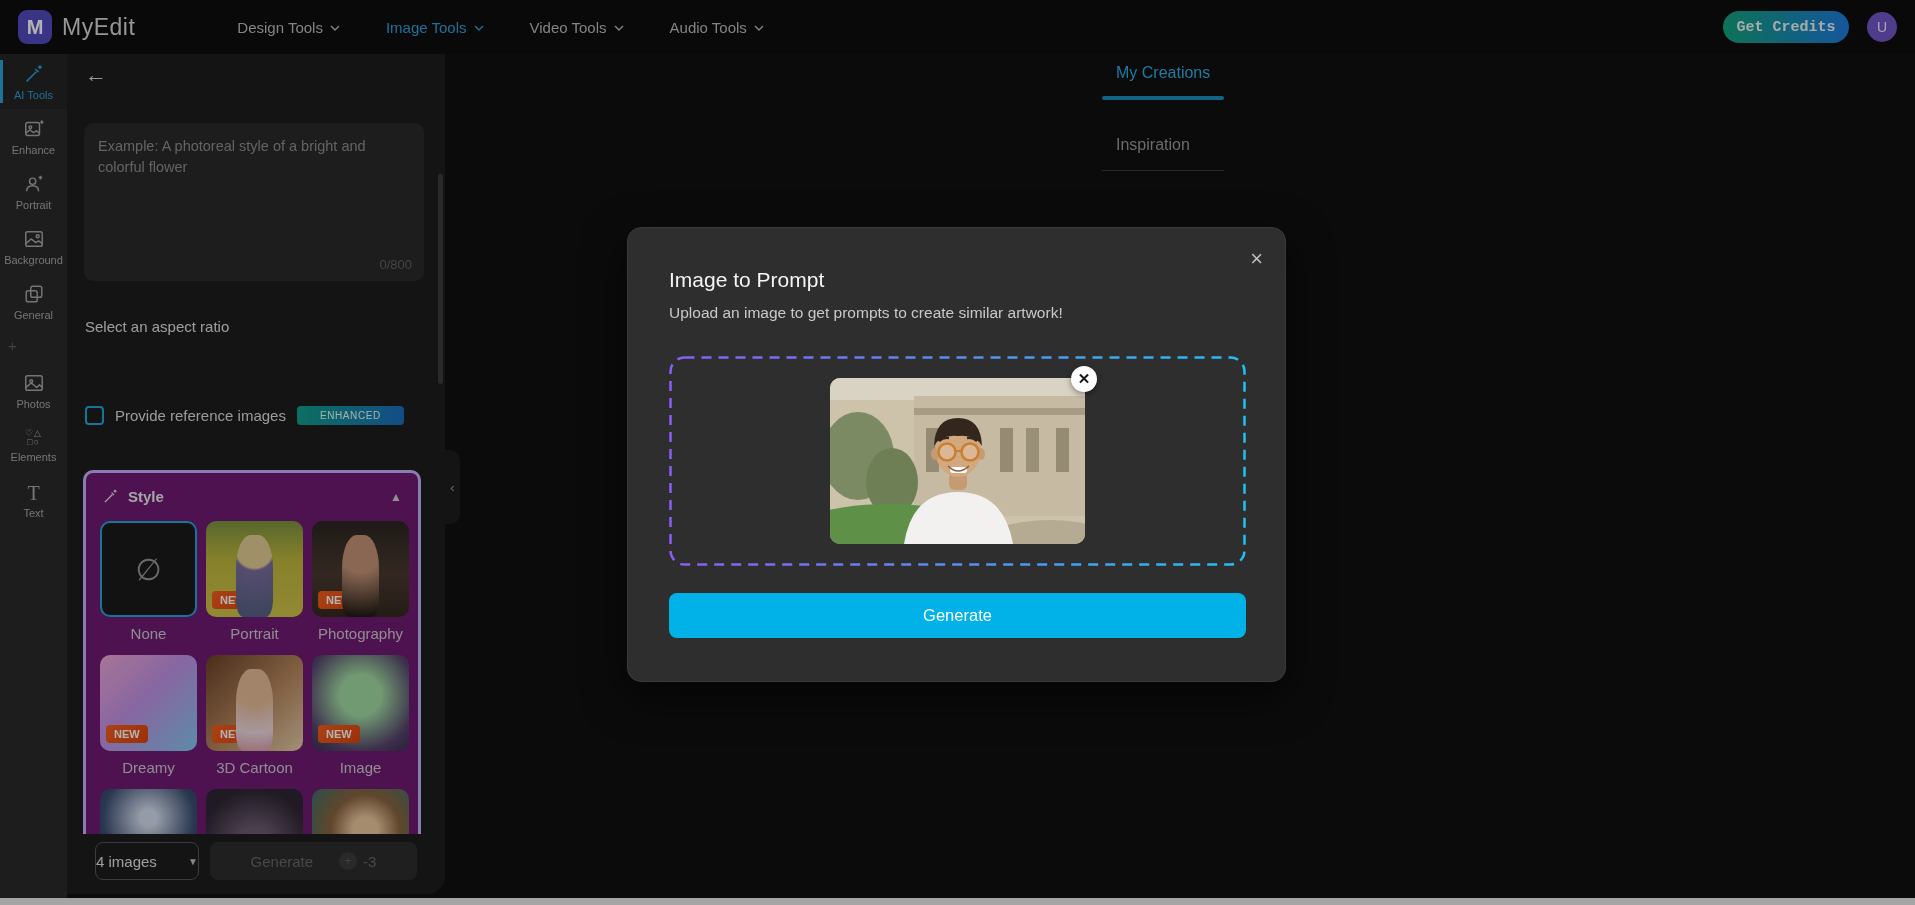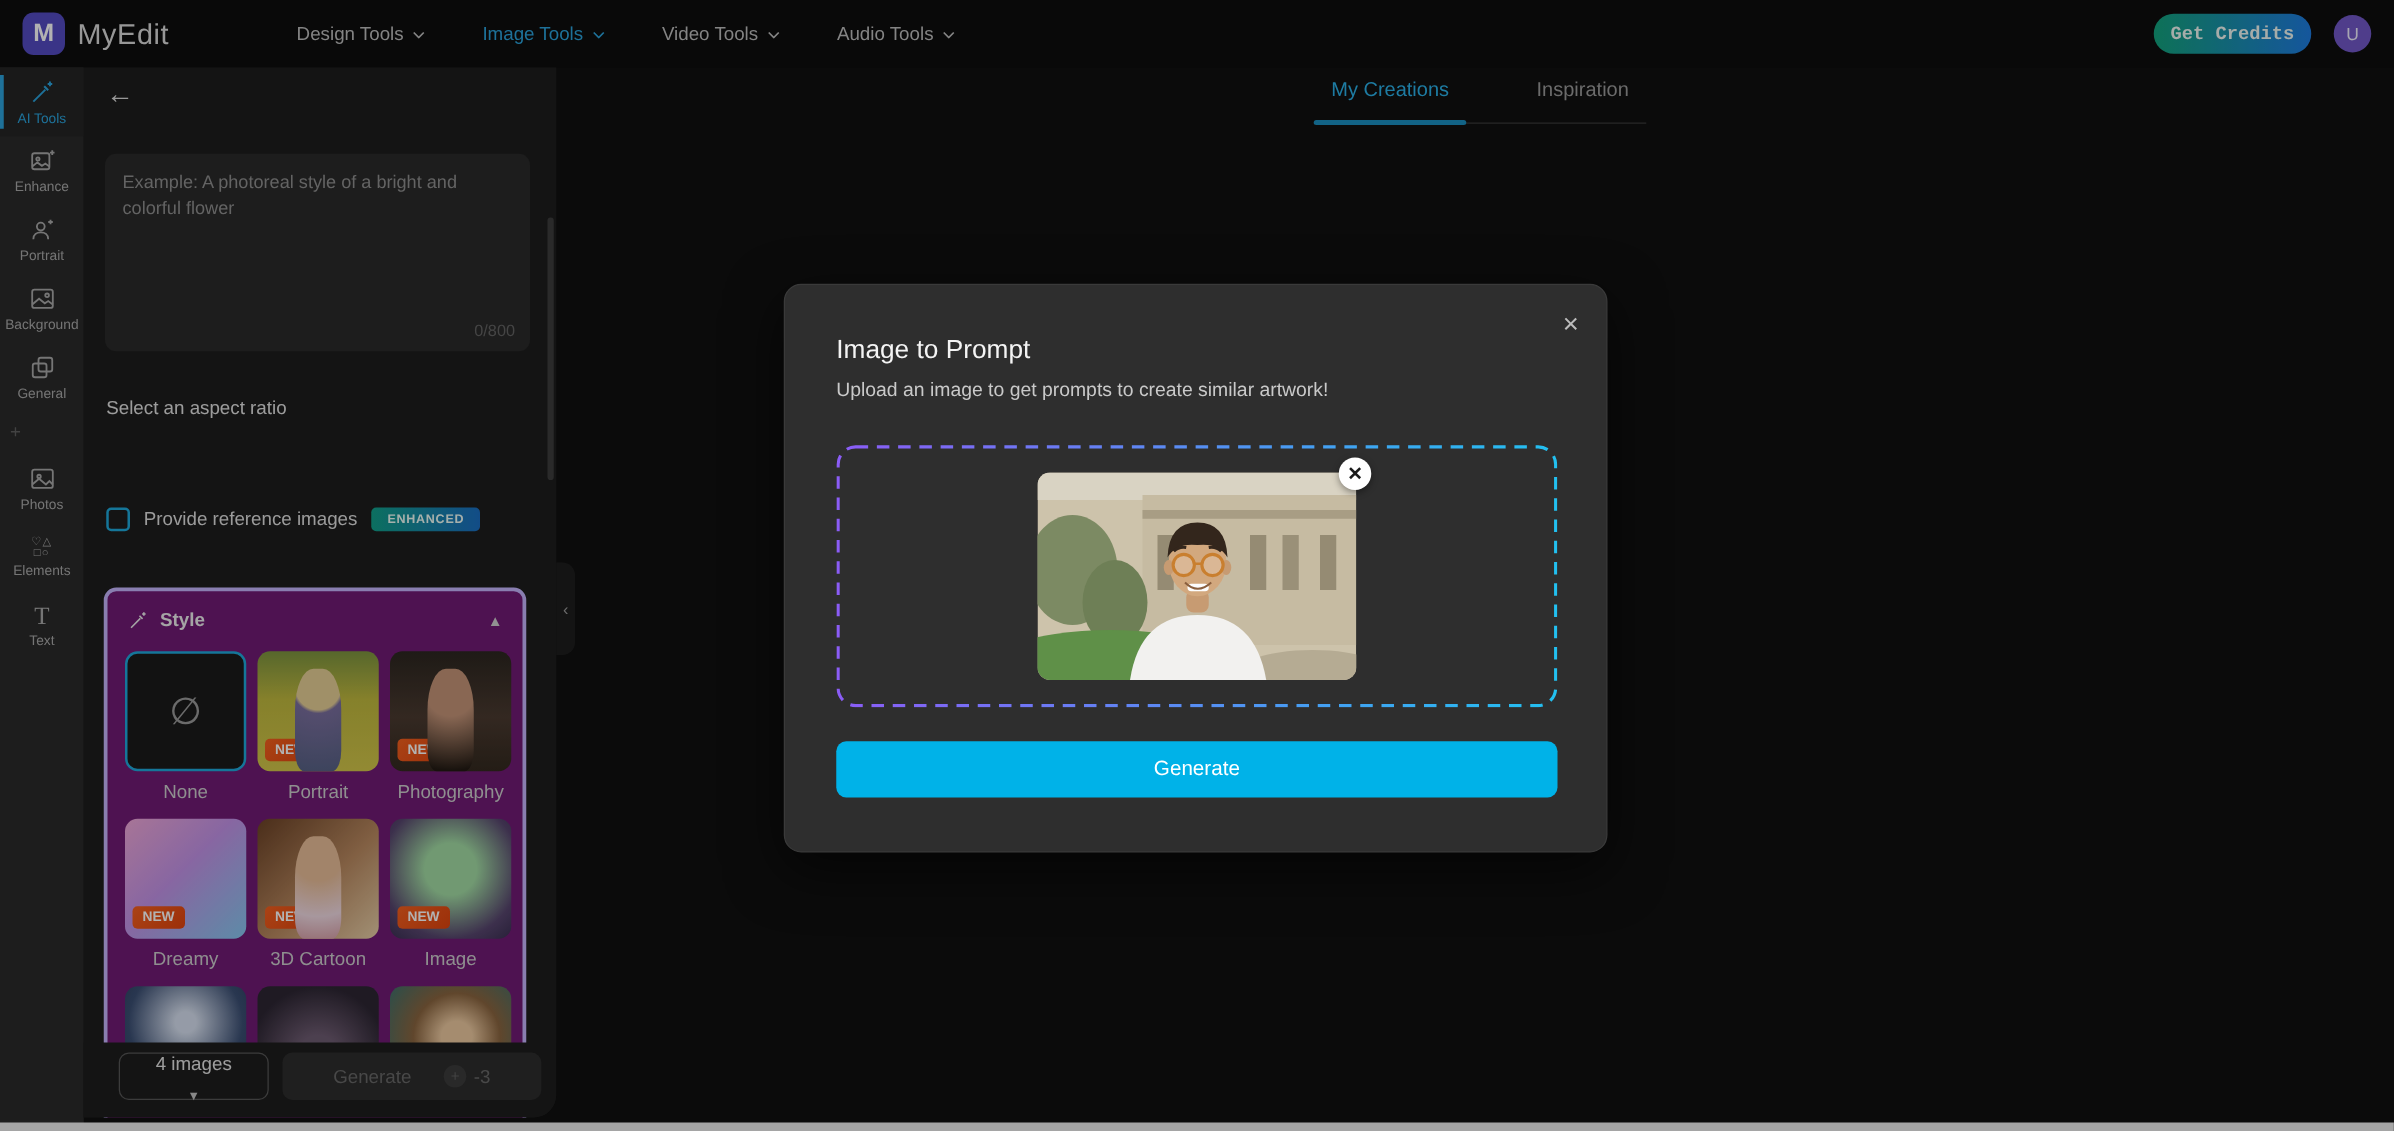--- a/index.html
+++ b/index.html
@@ -51,21 +51,21 @@
   .char-counter { position:absolute; right:12px; bottom:9px; color:#636363; font-size:13px; }
   .aspect-label { position:absolute; left:18px; top:264px; color:#e0e0e0; font-size:15px; }
   .chips { position:absolute; left:16px; top:292px; width:346px; display:flex; gap:6px; }
   .chip { flex:1; height:34px; background:#2e2e2e; border-radius:7px; color:#d5d5d5; font-size:14px;
     display:flex; align-items:center; justify-content:center; cursor:pointer; }
   .chip.selected { background:#11a0cc; color:#fff; }
   .ref-row { position:absolute; left:18px; top:352px; display:flex; align-items:center; gap:11px; }
   .checkbox { width:19px; height:19px; border:2px solid #1fa9dc; border-radius:4px; cursor:pointer; }
   .ref-label { color:#dedede; font-size:15px; }
   .enhanced-badge { background:linear-gradient(90deg,#12a08a,#1b6ec2); color:#eefcf6; font-size:10px;
-    font-weight:bold; letter-spacing:.6px; padding:4px 13px; border-radius:4px; }
+    font-weight:normal; letter-spacing:.6px; padding:4px 23px; border-radius:4px; }
 
   .style-card { position:absolute; left:16px; top:416px; width:338px; height:446px;
     background:#701a75; border:3px solid #c4b5fd; border-radius:10px; overflow:hidden; }
   .style-header { display:flex; align-items:center; gap:9px; padding:15px 16px 10px; color:#ececec; }
   .style-title { font-size:15px; font-weight:bold; }
   .collapse-caret { margin-left:auto; color:#d0d0d0; font-size:12px; cursor:pointer; }
   .style-grid { display:grid; grid-template-columns:repeat(3,97px); column-gap:9px; row-gap:12px;
     padding:6px 14px; }
   .style-item { cursor:pointer; }
   .thumb { width:97px; height:96px; border-radius:10px; background:#1b1b1b; position:relative; }
@@ -85,36 +85,36 @@
   .st-3 { background:linear-gradient(135deg,#f0a8d8 0%,#c393e8 45%,#86c8f0 100%); }
   .st-4 { background:linear-gradient(135deg,#6b4226,#b98960 55%,#e8cfa8 100%); }
   .st-4::after { background:radial-gradient(circle at 50% 20%,#e8bd98 28%,#f0d9e2 70%,#d8a0a8 100%); }
   .st-5 { background:radial-gradient(circle at 50% 42%,#a2dca4 28%,#57456e 75%,#3a2f52 100%); }
   .st-6 { background:radial-gradient(circle at 50% 30%,#d6dfef 10%,#3b4f73 55%,#1f2c48 100%); }
   .st-7 { background:radial-gradient(circle at 50% 58%,#6e5c72 22%,#2d2633 75%); }
   .st-8 { background:radial-gradient(circle at 55% 42%,#ecc9a0 16%,#8a6540 45%,#41706a 85%); }
 
   .panel-bar { position:absolute; left:0; right:0; bottom:0; height:60px; background:#1e1e1e;
     border-radius:0 0 18px 0; display:flex; align-items:center; padding:0 0 6px 28px; gap:11px; }
-  .count-select { width:120px; height:38px; border:1px solid #565656; border-radius:8px; background:transparent;
-    color:#e2e2e2; font-size:15px; display:flex; align-items:center; justify-content:space-between; gap:12px; cursor:pointer;flex-direction:column; }
+  .count-select { width:104px; height:38px; border:1px solid #565656; border-radius:8px; background:transparent;
+    color:#e2e2e2; font-size:15px; display:flex; align-items:center; justify-content:space-between; gap:12px; cursor:pointer; }
   .count-caret { color:#c2c2c2; font-size:10px; }
   .generate-disabled { width:207px; height:38px; border:none; border-radius:8px; background:#2d2d2d;
     color:#686868; font-size:15px; display:flex; align-items:center; justify-content:center; gap:26px; }
   .coin-group { display:flex; align-items:center; gap:6px; }
   .coin { width:18px; height:18px; border-radius:50%; background:#3c3c3c; color:#5f5f5f; font-size:12px;
     display:flex; align-items:center; justify-content:center; }
   .panel-scrollbar { position:absolute; right:2px; top:120px; width:5px; height:210px;
     border-radius:3px; background:#3d3d3d; }
   .panel-handle { position:absolute; left:445px; top:450px; width:15px; height:74px; background:#1e1e1e;
     border-radius:0 10px 10px 0; display:flex; align-items:center; justify-content:center;
     color:#9a9a9a; font-size:13px; cursor:pointer; }
 
   
-  .tabs { position:absolute; left:1051px; top:58px; display:flex; gap:42px; border-bottom:1px solid #3a3a3a; }
+  .tabs { position:absolute; left:1102px; top:58px; display:flex; gap:32px; border-bottom:1px solid #3a3a3a;flex-direction:column; }
   .tab { position:relative; padding:6px 14px 16px; font-size:16px; color:#9a9a9a; cursor:pointer; }
   .tab.active { color:#2bb1e8; }
   .tab.active::after { content:""; position:absolute; left:0; right:0; bottom:-2px; height:4px;
     background:#1b8fc0; border-radius:2px; }
 
   .bottom-strip { position:absolute; left:0; right:0; bottom:0; height:7px; background:#ededed; }
 
   
   .overlay { position:absolute; inset:0; background:rgba(0,0,0,0.3); z-index:50; }
   .modal { position:absolute; left:627px; top:227px; width:659px; height:455px; background:#2e2e2e;

